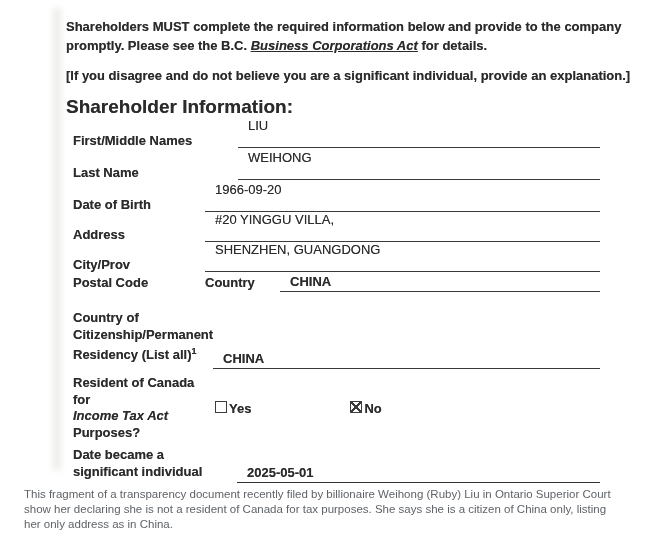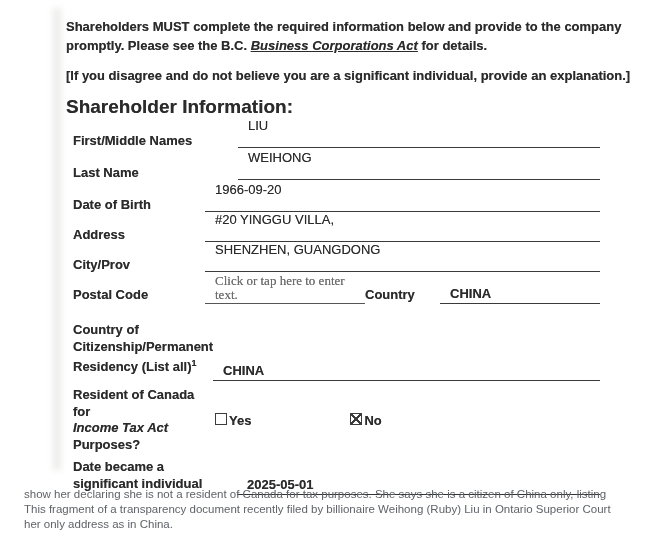--- a/index.html
+++ b/index.html
@@ -118,21 +118,20 @@
       <span class="fld">#20 YINGGU VILLA,</span>
     </div>
 
     <div class="row m2">
       <span class="lbl">City/Prov</span>
       <span class="fld">SHENZHEN, GUANGDONG</span>
     </div>
 
     <div class="postal-row">
       <span class="lbl" style="align-self:flex-end; padding-bottom:2px;">Postal Code</span>
-      <span class="postal-fld">Click or tap here to enter text.</span>
       <span class="country-lbl">Country</span>
       <span class="country-fld">CHINA</span>
     </div>
 
     <div class="block citizen-block">
       <span class="lbl-multi">
         <span>Country of</span><br>
         <span>Citizenship/Permanent</span><br>
         <span>Residency (List all)</span><sup>1</sup>
       </span>
@@ -162,16 +161,16 @@
         <span>Date became a</span><br>
         <span>significant individual</span>
       </span>
       <span class="date-fld">2025-05-01</span>
     </div>
 
   </div>
 </div>
 
 <div class="caption">
+  <div class="cap-ln">This fragment of a transparency document recently filed by billionaire Weihong (Ruby) Liu in Ontario Superior Court</div>
   <div class="cap-ln">show her declaring she is not a resident of Canada for tax purposes. She says she is a citizen of China only, listing</div>
-  <div class="cap-ln">This fragment of a transparency document recently filed by billionaire Weihong (Ruby) Liu in Ontario Superior Court</div>
   <div class="cap-ln">her only address as in China.</div>
 </div>
 
 </body></html>

